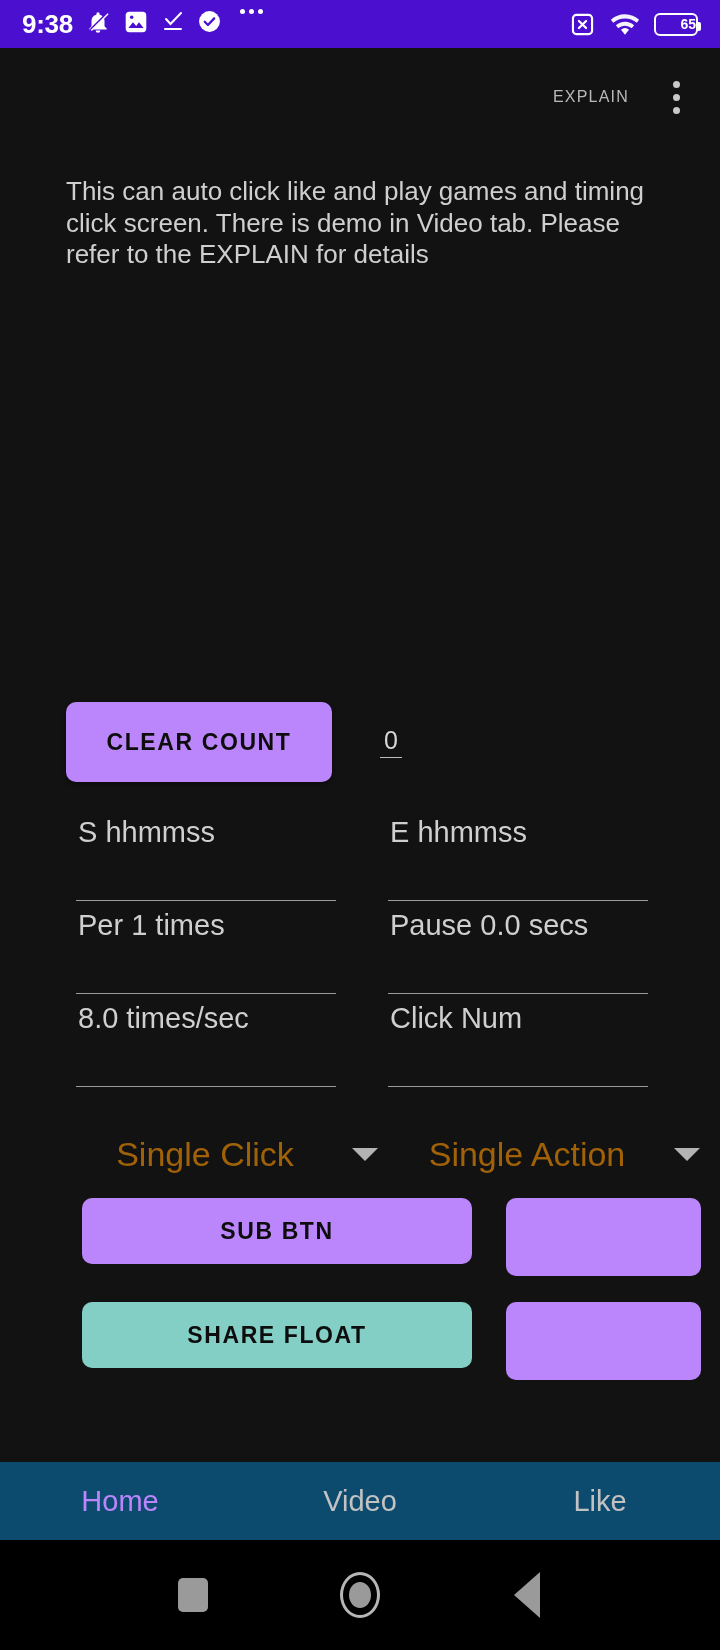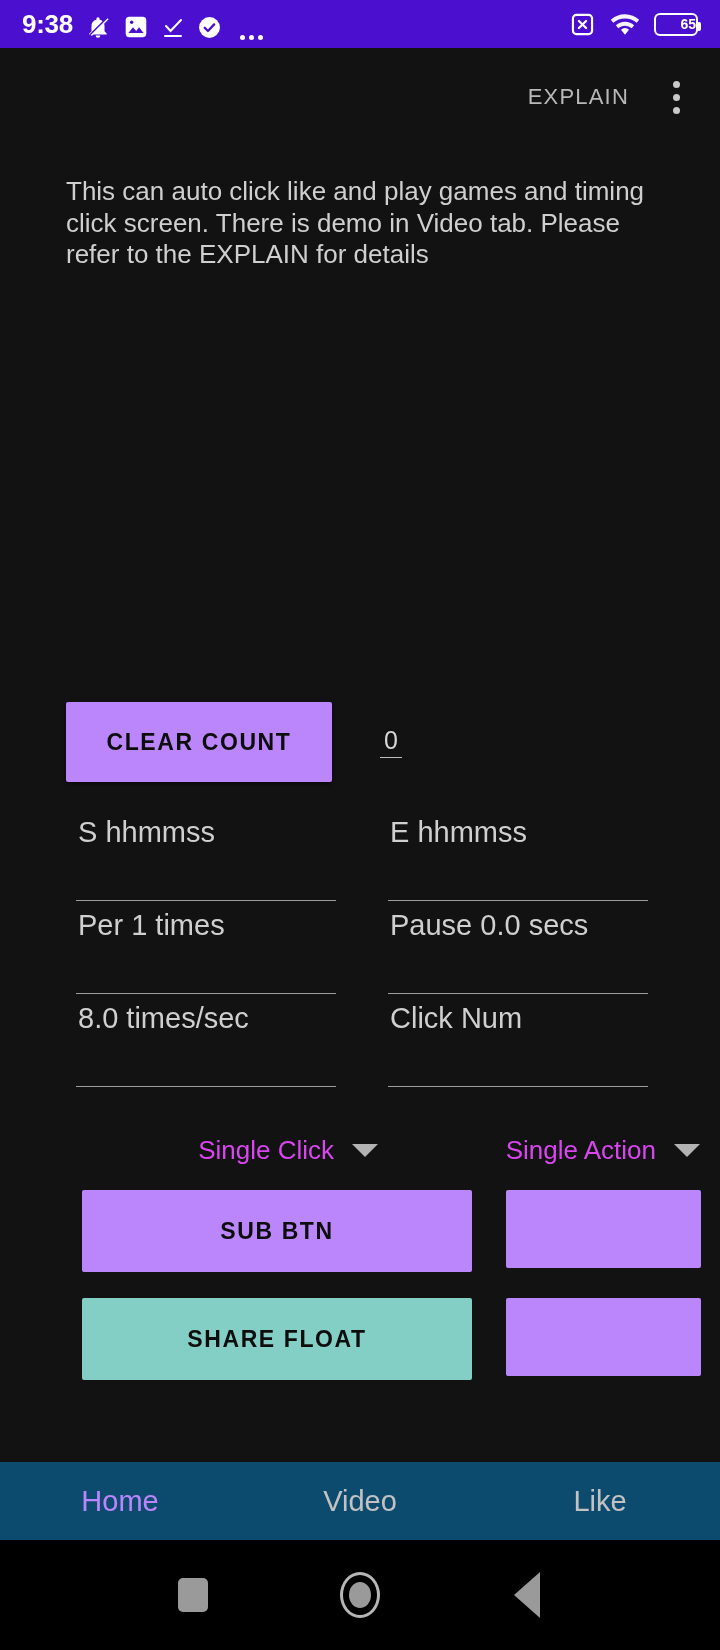--- a/index.html
+++ b/index.html
@@ -17,21 +17,21 @@
   }
 
   
   .status-bar {
     height:48px; flex:0 0 48px;
     background:#4B10CF;
     display:flex; align-items:center;
     padding:0 22px;
     color:#fff;
   }
-  .sb-left { display:flex; align-items:flex-end; gap:12px; }
+  .sb-left { display:flex; align-items:flex-start; gap:12px; }
   .sb-clock { font-size:26px; font-weight:600; letter-spacing:-0.3px; }
   .sb-right { margin-left:auto; display:flex; align-items:center; gap:14px; }
   .ico { display:block; }
 
   .sb-dots { display:flex; gap:4px; align-items:center; margin-left:6px;}
   .sb-dots i { width:5px; height:5px; border-radius:50%; background:#fff; display:block;}
 
   .battery {
     border:2.2px solid #fff; border-radius:6px;
     width:44px; height:23px;
@@ -47,21 +47,21 @@
   
   .app-bar {
     flex:0 0 98px;
     display:flex; align-items:center;
     padding:0 24px 0 32px;
     background:#121212;
   }
   .app-title { font-size:34px; color:#f2f2f2; font-weight:400; letter-spacing:0.1px; }
   .app-actions { margin-left:auto; display:flex; align-items:center; gap:0; }
   .app-action {
-    font-size:22px; color:#b9b9b9; letter-spacing:1.2px;
+    font-size:16px; color:#b9b9b9; letter-spacing:1.2px;
     padding:14px 22px; cursor:pointer; background:none; border:none;
     font-family:inherit;
   }
   .overflow {
     display:flex; flex-direction:column; gap:6px; align-items:center;
     padding:12px 16px 12px 22px; cursor:pointer;
   }
   .overflow i { width:7px; height:7px; border-radius:50%; background:#c9c9c9; display:block; }
 
   
@@ -81,21 +81,21 @@
 
   .spacer { flex:1 1 auto; }
 
   
   .count-row {
     display:flex; align-items:center;
     padding:0 0 0 66px;
     margin-bottom:26px;
   }
   .btn {
-    border:none; border-radius:2px;
+    border:none; border-radius:10px;
     font-family:inherit;
     font-size:23px; font-weight:700; letter-spacing:1.6px;
     color:#0d0d0d; cursor:pointer;
     background:#BB86FC;
   }
   .btn-clear {
     padding:0 28px; height:80px; min-width:266px;
     box-shadow:0 2px 4px rgba(0,0,0,.45);
   }
   .count-val {
@@ -133,36 +133,36 @@
     margin-top:40px;
     align-items:center;
   }
   .spinner {
     flex:1 1 0;
     display:flex; align-items:center;
     cursor:pointer;
     padding-right:20px;
   }
   .spinner-label {
-    font-size:26px; color:#d946ef;
-    flex:1 1 auto; text-align:right;
+    font-size:34px; color:#a16207;
+    flex:1 1 auto; text-align:center;
   }
   .caret {
     width:0; height:0;
     border-left:13px solid transparent;
     border-right:13px solid transparent;
     border-top:13px solid #b3b3b3;
     margin-left:18px; flex:0 0 auto;
   }
 
   
   .btn-rows { padding:0 0 0 82px; margin-top:24px; }
   .btn-row { display:flex; gap:34px; margin-bottom:26px; }
   .btn-wide {
-    width:390px; height:82px;
+    width:390px; height:66px;
     display:flex; align-items:center; justify-content:center;
   }
   .btn-cut {
     width:195px; height:78px;
     display:flex; align-items:center; justify-content:flex-end;
     padding-right:0;
     overflow:hidden;
     white-space:nowrap;
   }
   .btn-teal { background:#83CFC6; }

